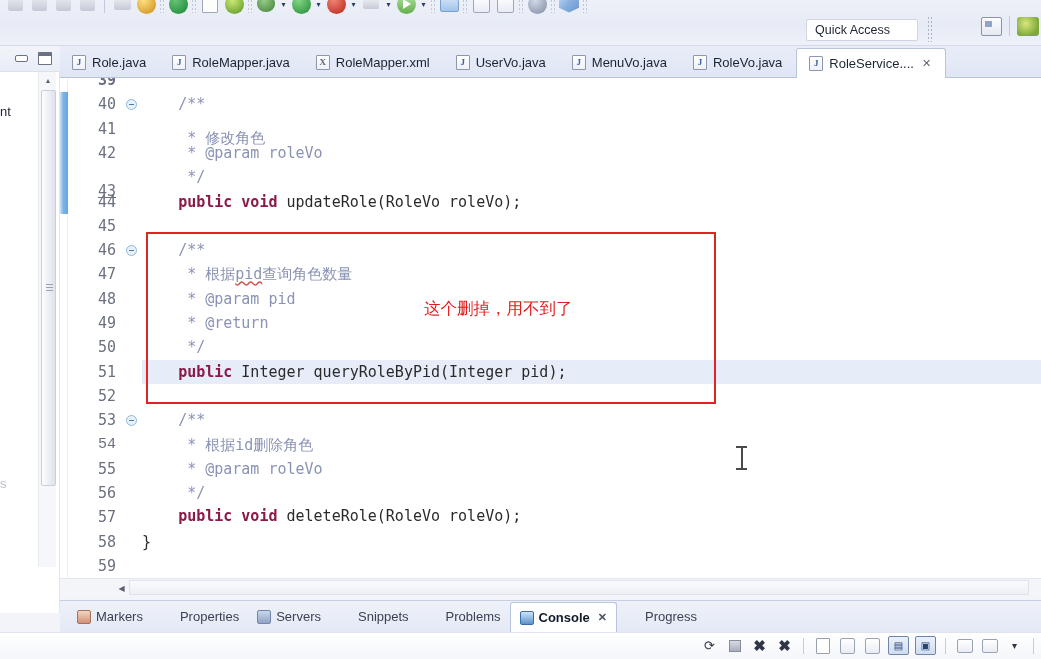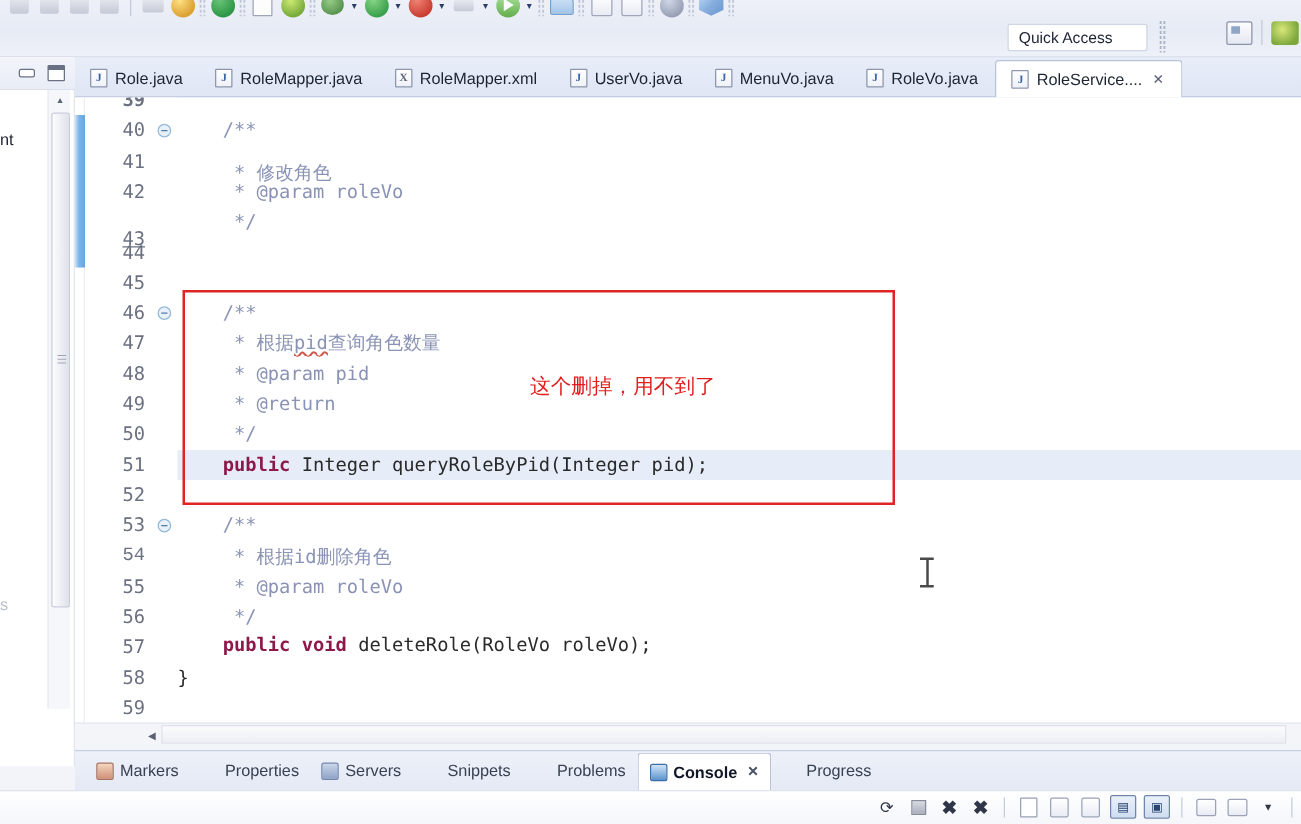--- a/index.html
+++ b/index.html
@@ -715,20 +715,21 @@
     <div class="folding" id="folding">
         <div class="fold-mark" style="top: 21.3px;"></div>
         <div class="fold-mark" style="top: 167.1px;"></div>
         <div class="fold-mark" style="top: 337.2px;"></div>
       </div>
     <div class="code" id="code-surface">
         <div class="cline" style="top: 14.3px;"><span>    </span><span class="cmt">/**</span></div>
         <div class="cline" style="top: 48px;"><span class="cmt">     * </span><span class="cmt-cn">修改角色</span></div>
         <div class="cline" style="top: 62.9px;"><span class="cmt">     * @param roleVo</span></div>
         <div class="cline" style="top: 87.2px;"><span class="cmt">     */</span></div>
+        <div class="cline" style="top: 111.5px;"><span>    </span><span class="kw">public void </span><span class="ty">updateRole(RoleVo roleVo);</span></div>
         <div class="cline" style="top: 135.8px;"></div>
         <div class="cline" style="top: 160.1px;"><span>    </span><span class="cmt">/**</span></div>
         <div class="cline" style="top: 184.4px;"><span class="cmt">     * </span><span class="cmt-cn">根据</span><span class="cmt sq">pid</span><span class="cmt-cn">查询角色数量</span></div>
         <div class="cline" style="top: 233px;"><span class="cmt">     * @return</span></div>
         <div class="cline" style="top: 208.7px;"><span class="cmt">     * @param pid</span></div>
         <div class="cline" style="top: 257.3px;"><span class="cmt">     */</span></div>
         <div class="cline current" style="top: 281.6px;"><span>    </span><span class="kw">public </span><span class="ty">Integer queryRoleByPid(Integer pid);</span></div>
         <div class="cline" style="top: 305.9px;"></div>
         <div class="cline" style="top: 330.2px;"><span>    </span><span class="cmt">/**</span></div>
         <div class="cline" style="top: 354.5px;"><span class="cmt">     * </span><span class="cmt-cn">根据</span><span class="cmt">id</span><span class="cmt-cn">删除角色</span></div>

